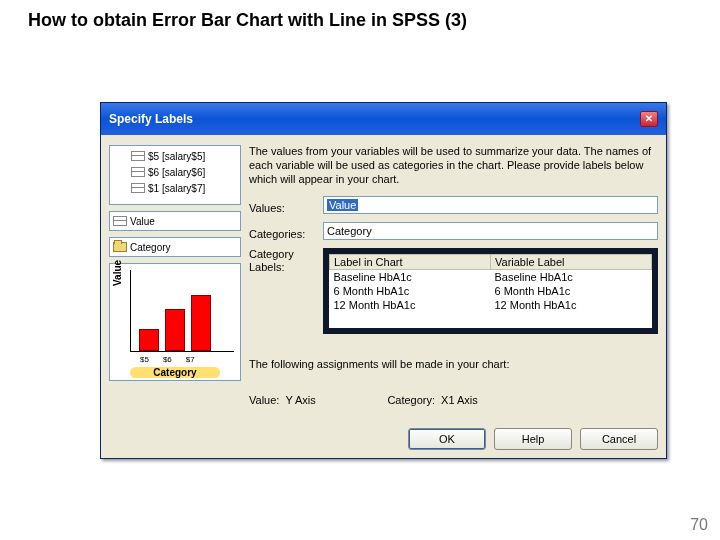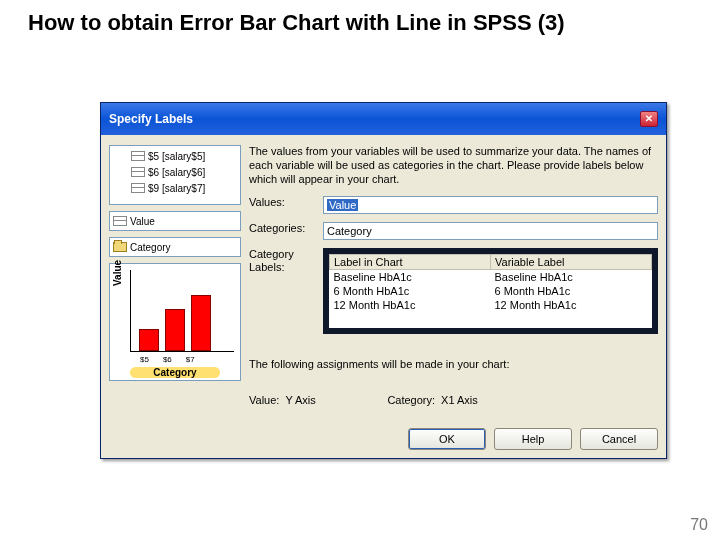--- a/index.html
+++ b/index.html
@@ -10,21 +10,21 @@
     background: #fff;
     font-family: Arial, sans-serif;
     font-size: 11px;
     color: #000;
     position: relative;
   }
   .slide-title {
     position: absolute;
     top: 10px;
     left: 28px;
-    font-size: 22px;
+    font-size: 18px;
     font-weight: bold;
   }
   .page-num {
     position: absolute;
     bottom: 6px;
     right: 12px;
     font-size: 16px;
     color: #777;
   }
   .dialog {
@@ -114,21 +114,21 @@
   .mc-xlabel{
     position:absolute; bottom:2px; left:0; right:0;
     text-align:center; font-weight:bold; font-size:10px;
     background:#ffe070; border-radius:6px; margin:0 20px;
   }
   .right-col {
     flex:1;
     font-size:11px;
   }
   .desc { color:#000; margin-bottom:10px; line-height:1.25;}
-  .form-row { display:flex; align-items:flex-start; gap:6px; margin-bottom:8px;}
+  .form-row { display:flex; align-items:flex-end; gap:6px; margin-bottom:8px;}
   .form-label { width:68px; }
   .text-input {
     flex:1; height:18px; border:1px solid #7b9ebd; background:#fff;
     font-size:11px; padding:0 3px; line-height:16px;
   }
   .hi-sel { background:#316ac5; color:#fff; padding:0 2px;}
   .tbl-wrap {
     border:6px solid #0f172a;
     height:86px;
     overflow:hidden;
@@ -177,21 +177,21 @@
         <div class="row">
             <span class="ruler-icon"></span>
             <span>$5 [salary$5]</span>
           </div>
         <div class="row">
             <span class="ruler-icon"></span>
             <span>$6 [salary$6]</span>
           </div>
         <div class="row">
             <span class="ruler-icon"></span>
-            <span>$9 [salary$7]</span>
+            <span>$1 [salary$7]</span>
           </div>
       </div>
       <div class="drop-area">
         <span class="ruler-icon"></span>
         <span>Value</span>
       </div>
       <div class="drop-area">
         <span class="folder-icon"></span>
         <span>Category</span>
       </div>

